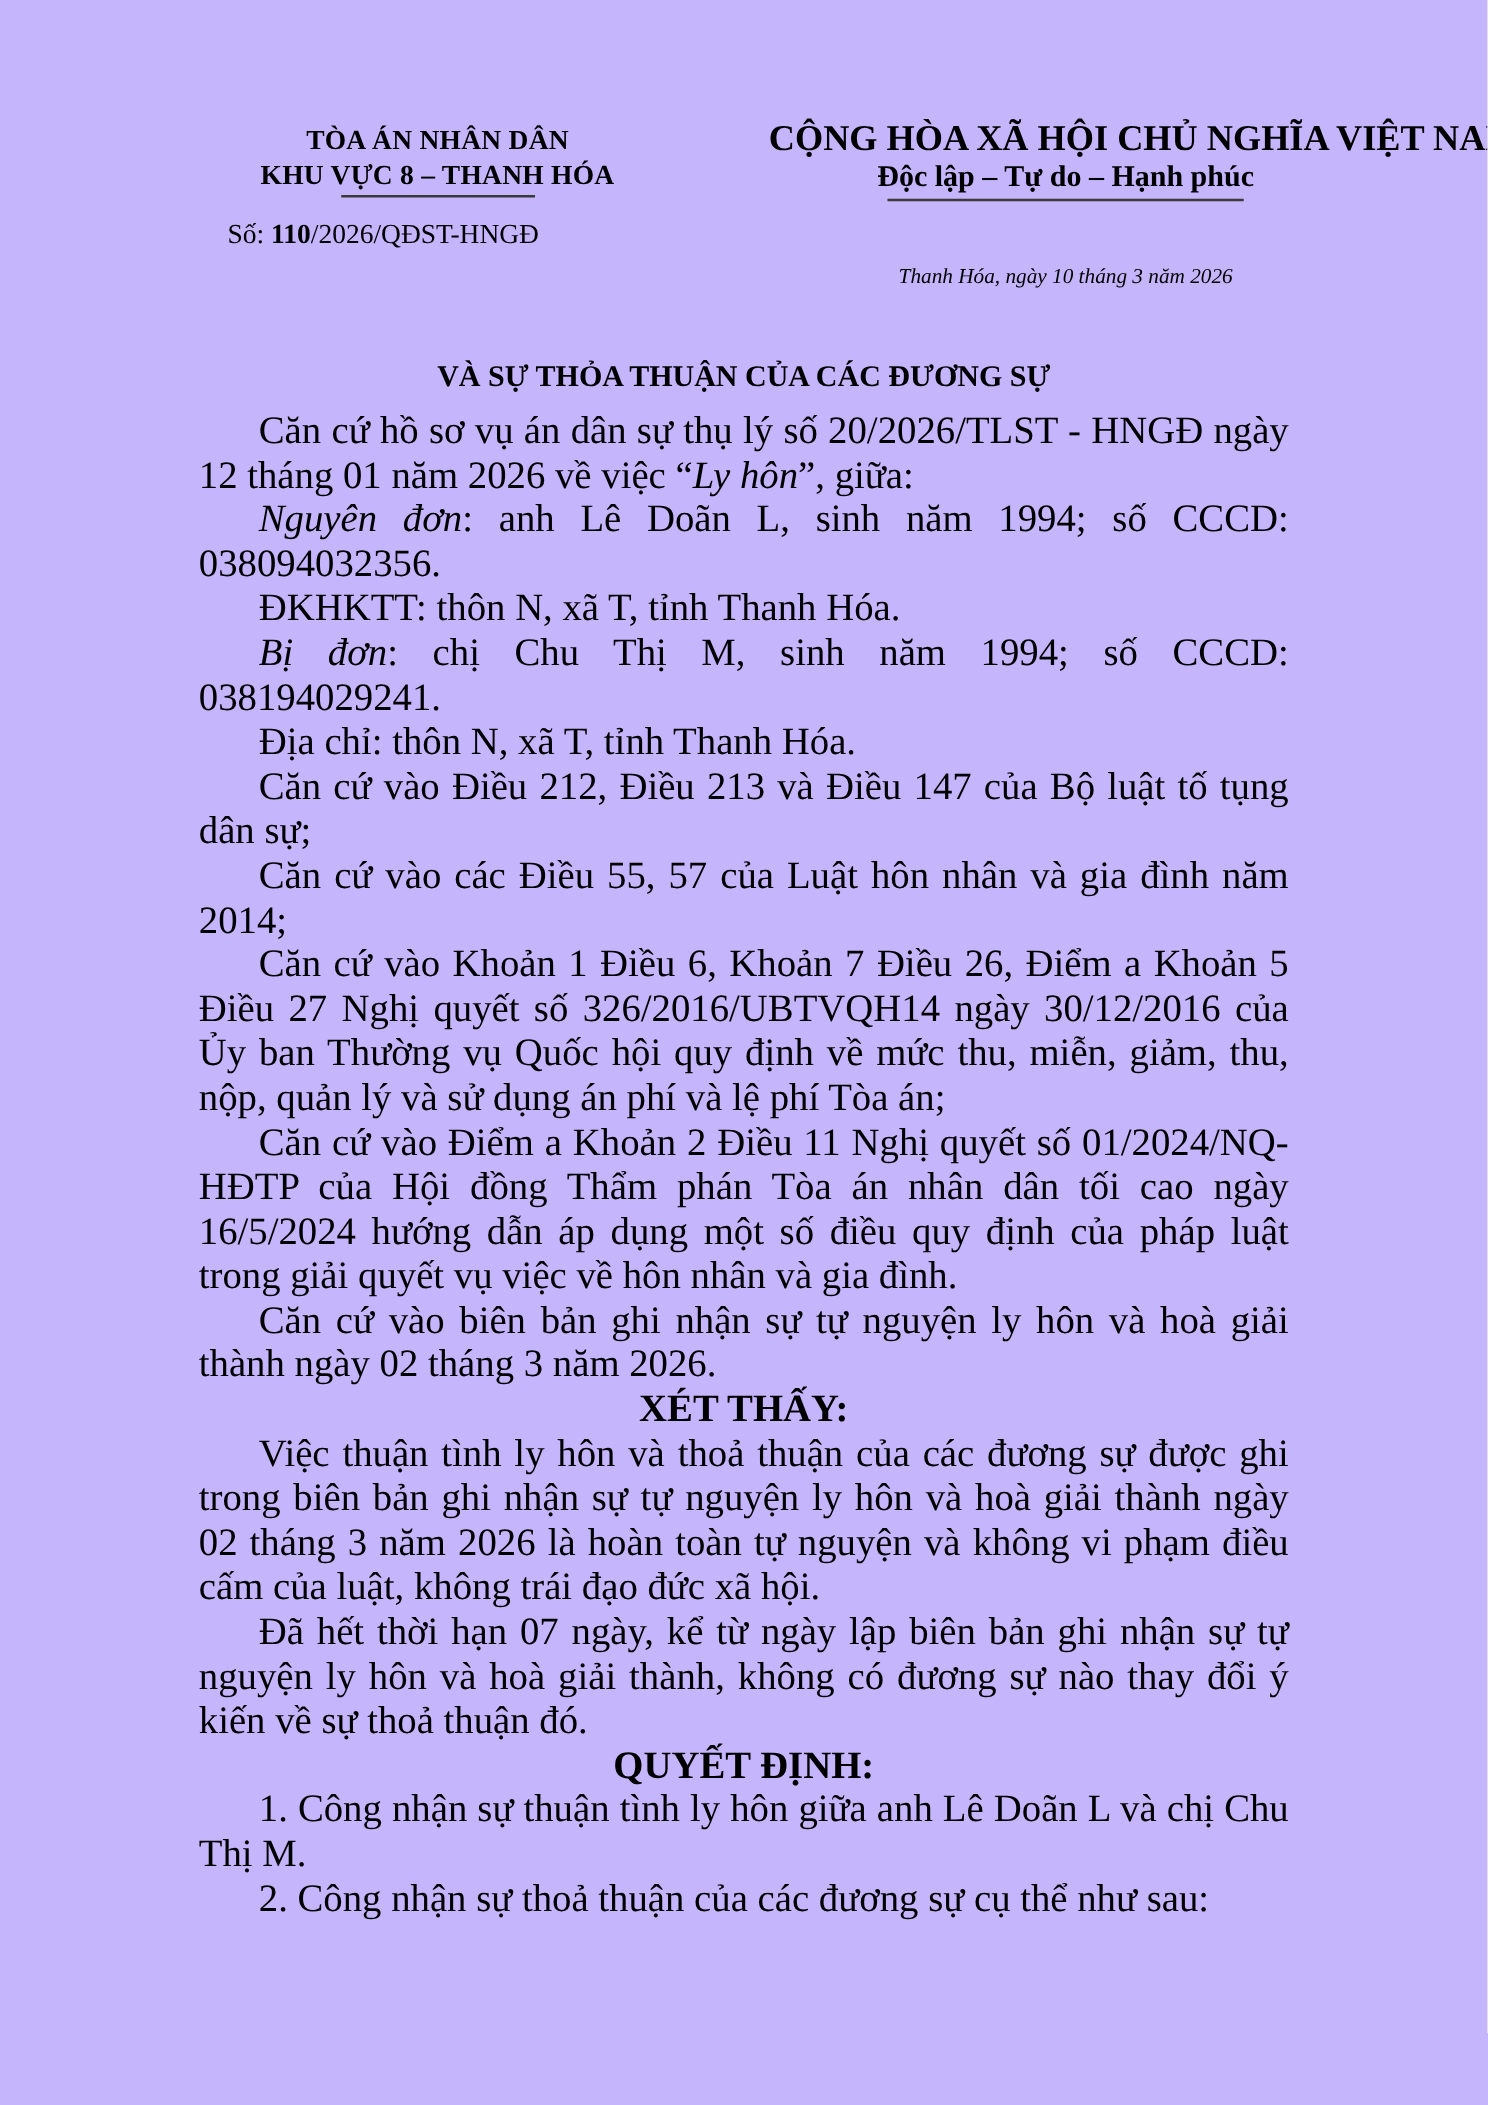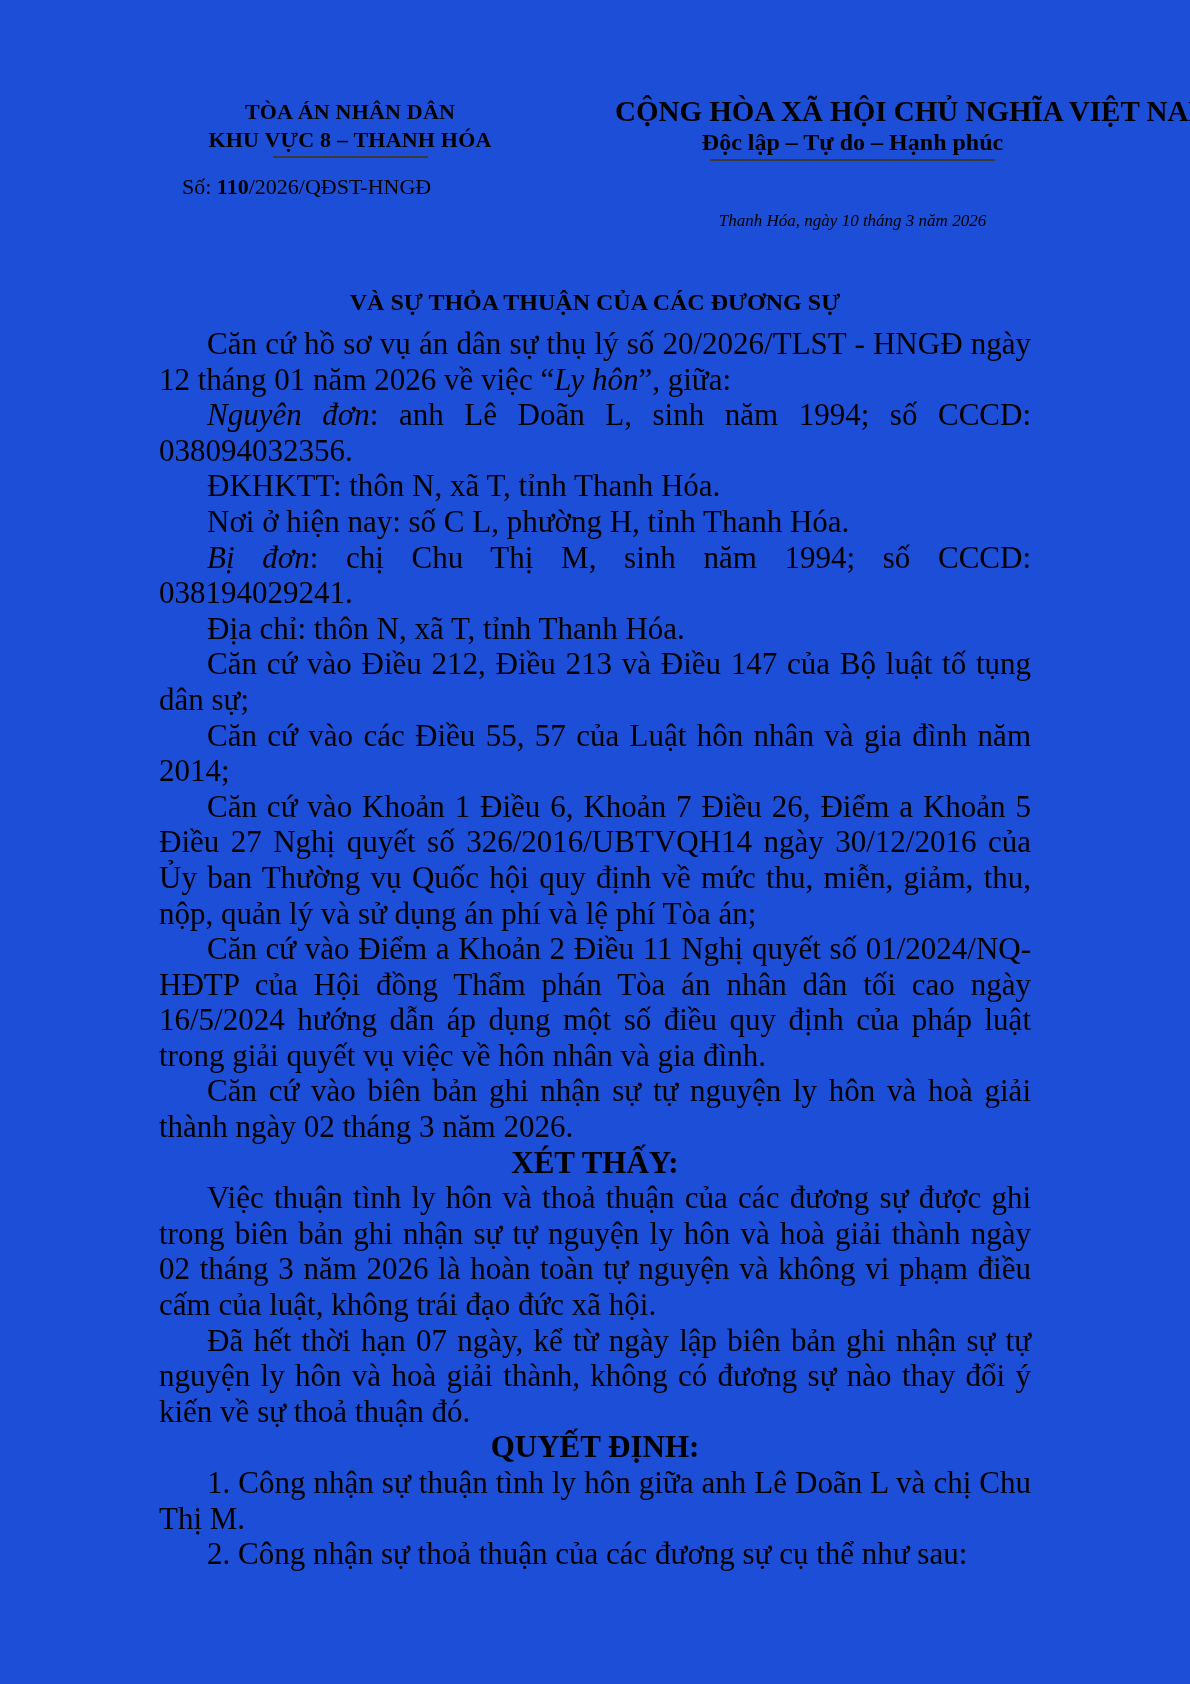--- a/index.html
+++ b/index.html
@@ -5,21 +5,21 @@
   html, body {
     margin: 0;
     padding: 0;
     background: #ffffff;
   }
   .page {
     position: relative;
     width: 1190px;
     height: 1684px;
     margin: 0 auto;
-    background: #1d4ed8;
+    background: #c4b5fd;
     font-family: "Liberation Serif", "DejaVu Serif", serif;
     color: #000000;
     overflow: hidden;
   }
   
   .header {
     display: flex;
     justify-content: space-between;
     padding: 98px 100px 0 160px;
   }
@@ -149,21 +149,20 @@
   </div>
 
   <div class="body-text">
 
     <p><span>Căn cứ hồ sơ vụ án dân sự thụ lý số 20/2026/TLST - HNGĐ ngày 12 tháng 01 năm 2026 về việc “</span><span class="it">Ly hôn</span><span>”, giữa:</span></p>
 
     <p><span class="it">Nguyên đơn</span><span>: anh Lê Doãn L, sinh năm 1994; số CCCD: 038094032356.</span></p>
 
     <p>ĐKHKTT: thôn N, xã T, tỉnh Thanh Hóa.</p>
 
-    <p>Nơi ở hiện nay: số C L, phường H, tỉnh Thanh Hóa.</p>
 
     <p><span class="it">Bị đơn</span><span>: chị Chu Thị M, sinh năm 1994; số CCCD: 038194029241.</span></p>
 
     <p>Địa chỉ: thôn N, xã T, tỉnh Thanh Hóa.</p>
 
     <p>Căn cứ vào Điều 212, Điều 213 và Điều 147 của Bộ luật tố tụng dân sự;</p>
 
     <p>Căn cứ vào các Điều 55, 57 của Luật hôn nhân và gia đình năm 2014;</p>
 
     <p>Căn cứ vào Khoản 1 Điều 6, Khoản 7 Điều 26, Điểm a Khoản 5 Điều 27 Nghị quyết số 326/2016/UBTVQH14 ngày 30/12/2016 của Ủy ban Thường vụ Quốc hội quy định về mức thu, miễn, giảm, thu, nộp, quản lý và sử dụng án phí và lệ phí Tòa án;</p>

